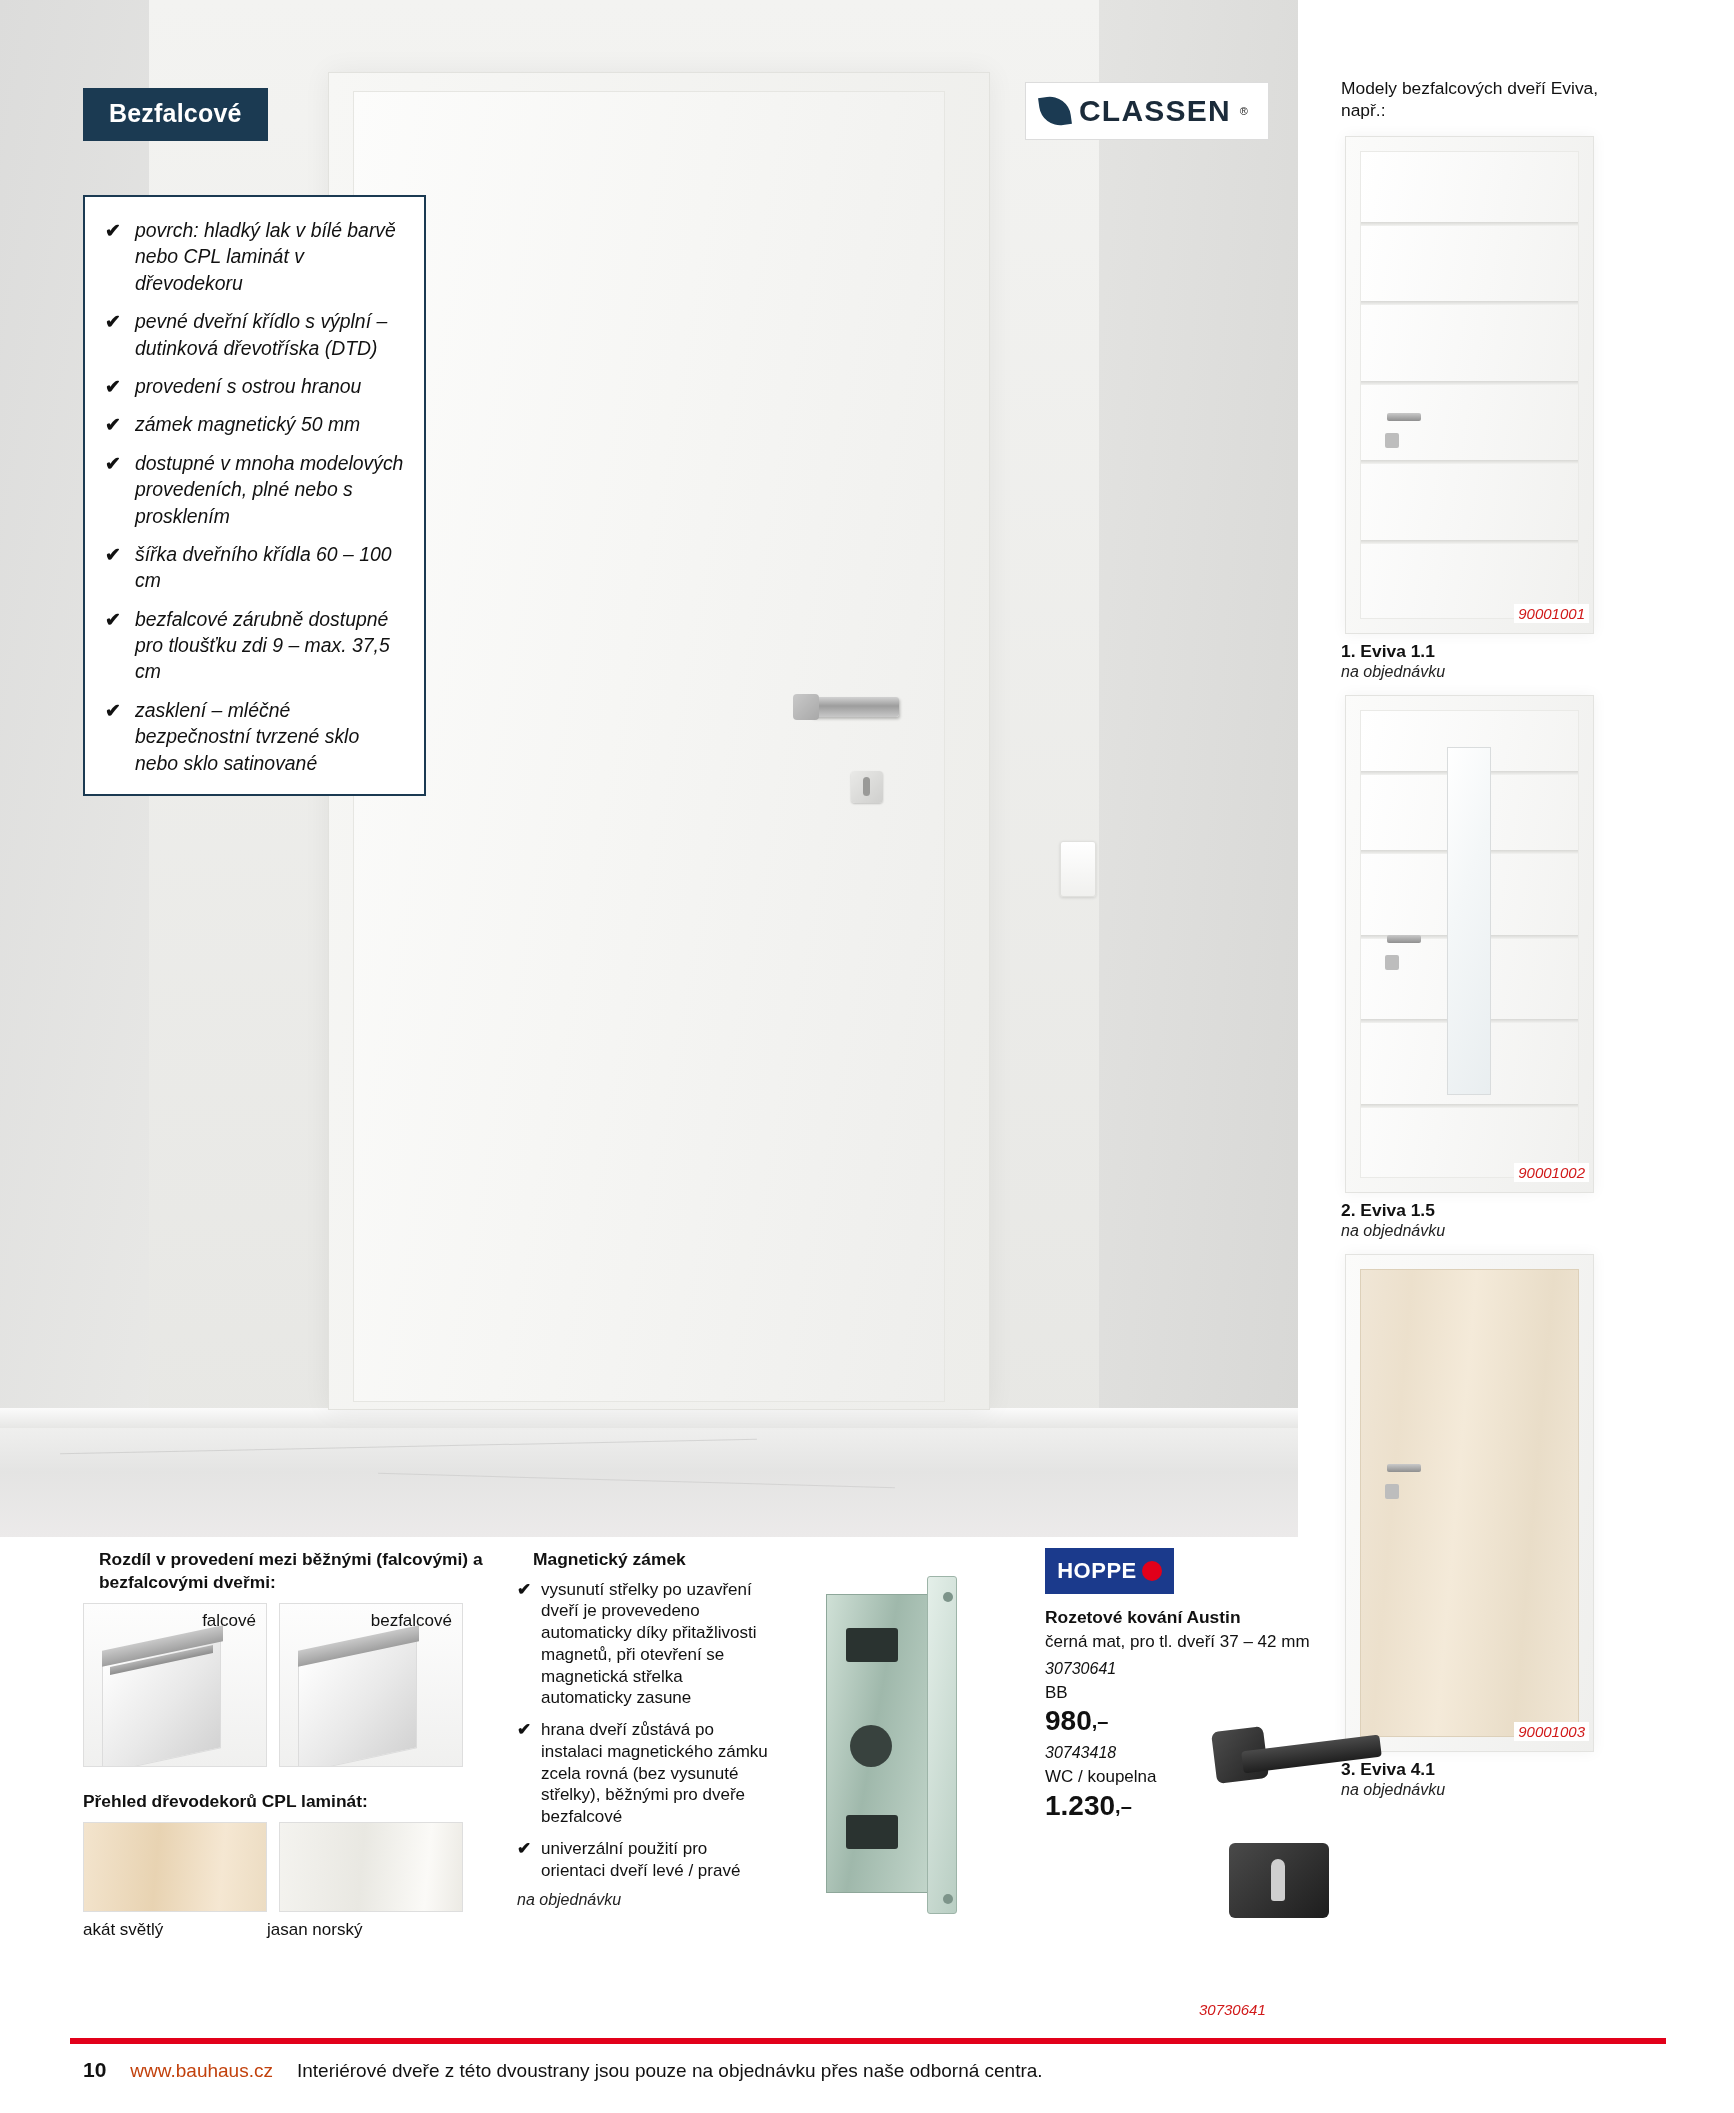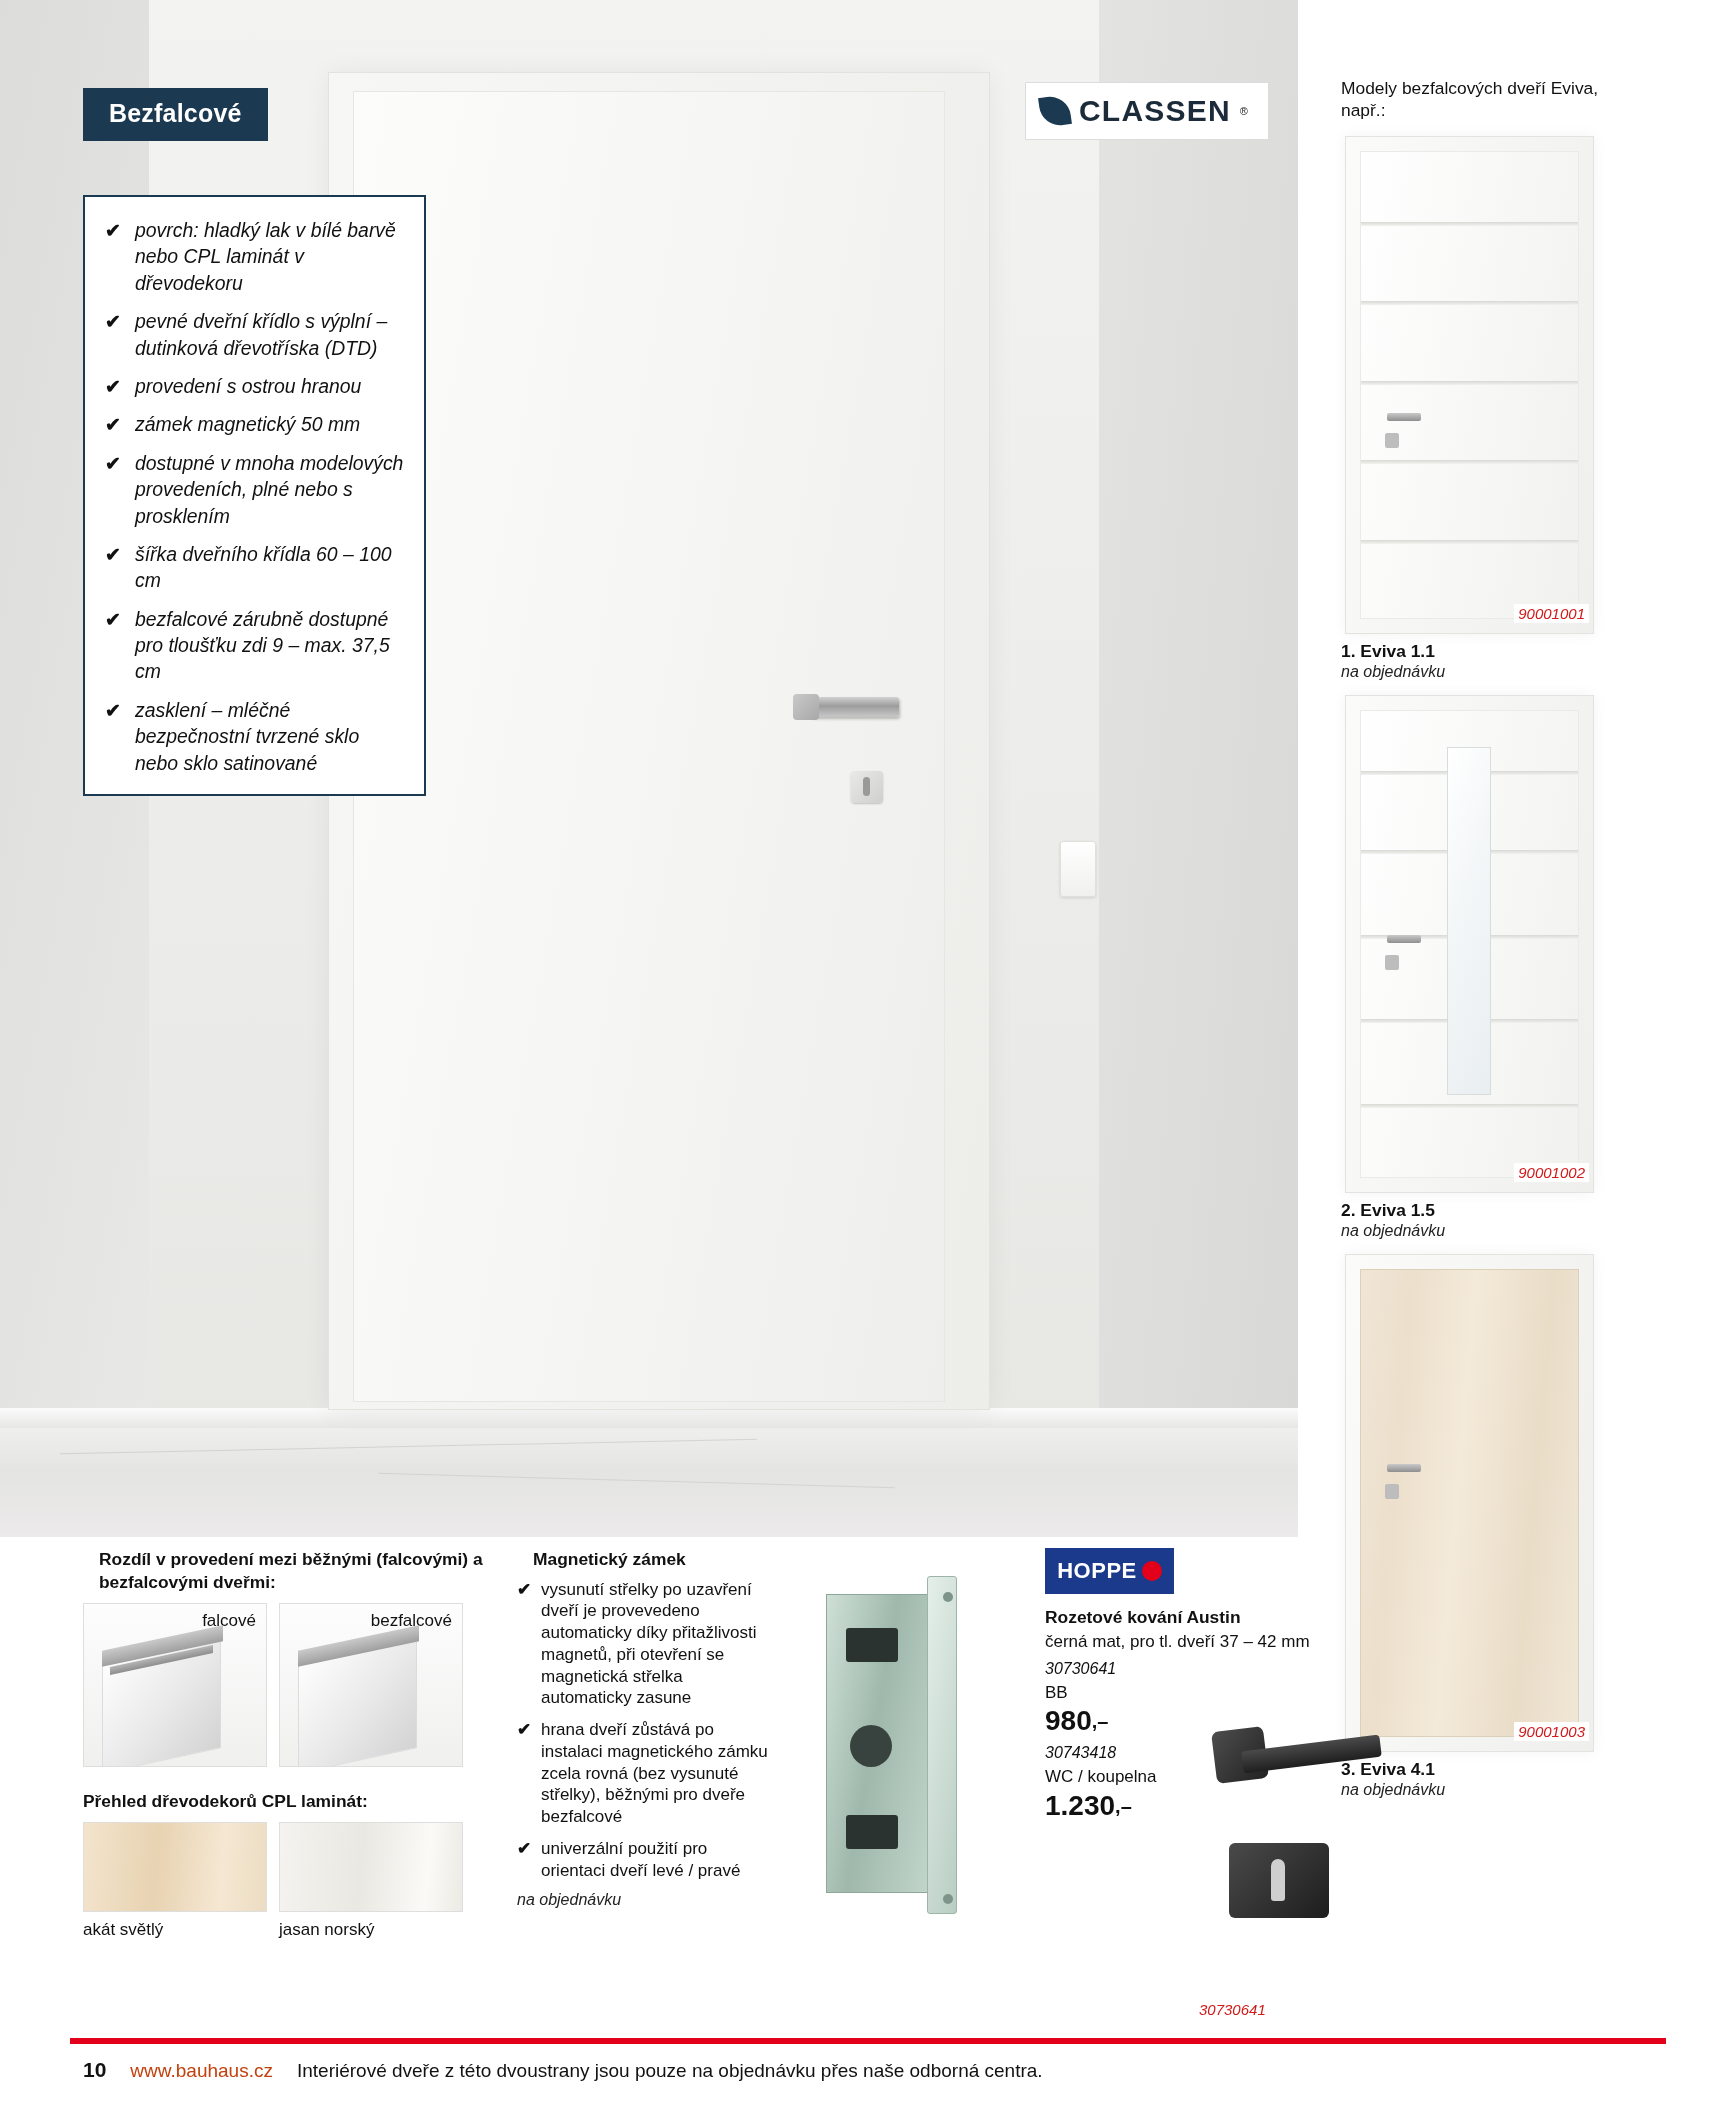--- a/index.html
+++ b/index.html
@@ -230,21 +230,21 @@
     background:linear-gradient(180deg,#b5b5b5,#8e8e8e);
     transform:skewY(-12deg);
   }
 
   .cpl-title { font-size:17.4px; font-weight:bold; margin-top:24px; color:#111; }
   .cpl-row { display:flex; gap:12px; margin-top:10px; }
   .cpl-swatch { width:184px; height:90px; border:1px solid #dedede; }
   .cpl-akat { background:linear-gradient(95deg,#f3e4cd,#e8d3b2 40%,#f5e7d2 75%,#ecdcc2); }
   .cpl-jasan { background:linear-gradient(95deg,#f4f3ef,#e9e8e2 45%,#fbfaf7 80%,#eceae4); }
   .cpl-name { font-size:17px; margin-top:8px; color:#111; width:184px; }
-  .cpl-names { display:flex; gap:12px; }
+  .cpl-names { display:flex; }
 
   .lock-list { list-style:none; margin:8px 0 0 0; padding:0; }
   .lock-list li {
     position:relative; padding-left:24px; margin-bottom:10px;
     font-size:17px; line-height:1.28; color:#111;
     width:259px;
   }
   .lock-list .check-icon { font-size:17px; top:0; }
   .lock-note { font-size:16px; font-style:italic; margin-top:8px; color:#222; }
 

